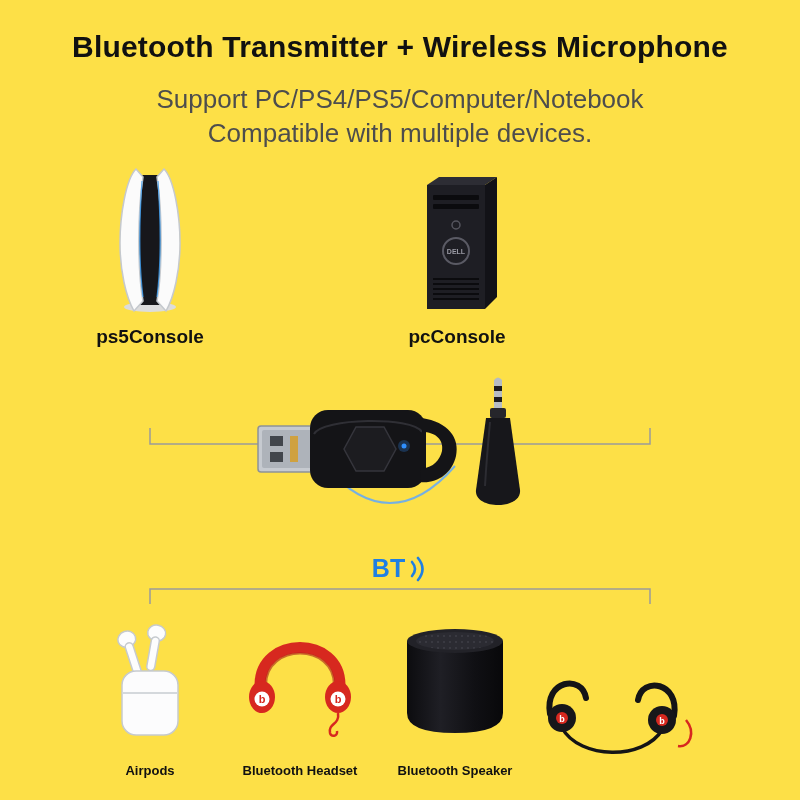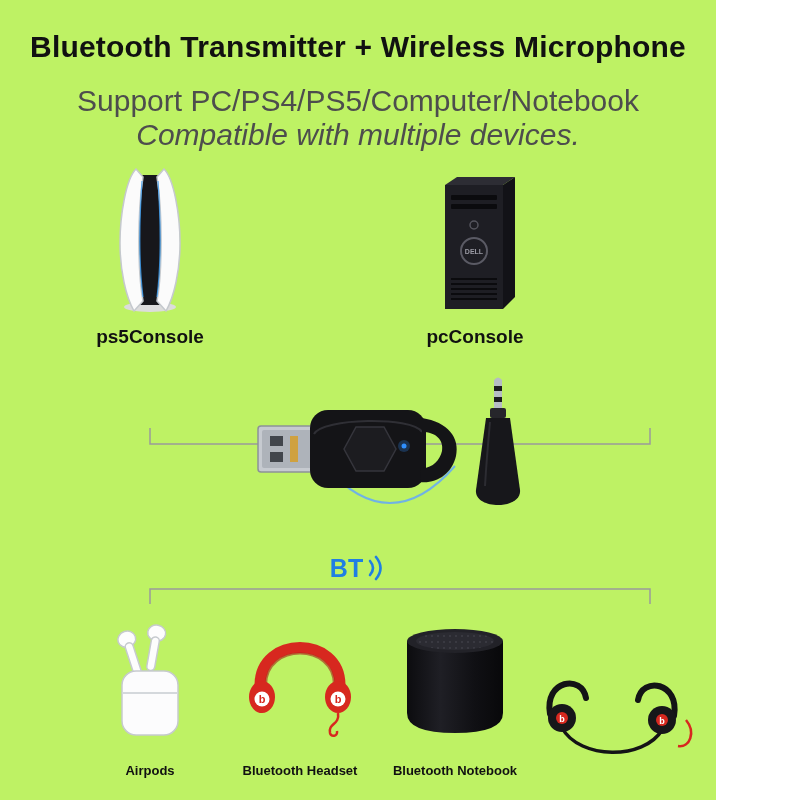--- a/index.html
+++ b/index.html
@@ -1,43 +1,43 @@
 <!DOCTYPE html>
 <html><head>
 <meta charset="utf-8">
 <style>
   * { box-sizing: border-box; margin: 0; padding: 0; }
   html, body { background: #ffffff; }
   body { font-family: "Liberation Sans", sans-serif; }
   .page {
     position: relative;
-    width: 716px;
+    width: 800px;
     height: 800px;
-    background: #bef264;
+    background: #fde047;
     overflow: hidden;
   }
   .title {
     position: absolute;
     top: 30px; left: 0;
     width: 100%;
     text-align: center;
     font-size: 30px;
     font-weight: 700;
     color: #111;
     letter-spacing: 0.2px;
   }
   .subtitle {
     position: absolute;
     left: 0; width: 100%;
     text-align: center;
-    font-size: 30px;
+    font-size: 26px;
     color: #4d4d4d;
   }
   .subtitle.line1 { top: 84px; }
-  .subtitle.line2 { top: 118px; font-style: italic; }
+  .subtitle.line2 { top: 118px; }
 
   .cell {
     position: absolute;
     display: flex;
     flex-direction: column;
     align-items: center;
     justify-content: flex-end;
   }
   .cell.top { top: 168px; height: 180px; width: 170px; }
   .cell.bottom { top: 606px; height: 172px; width: 180px; }
@@ -53,20 +53,21 @@
   }
   .cell.top .label { font-size: 19px; margin-top: 13px; text-align: right; }
   .cell.bottom .label { font-size: 13px; margin-top: 24px; }
 
   .bracket { position: absolute; }
   .bt-row {
     position: absolute;
     top: 554px; left: 0;
     width: 100%;
     display: flex;
+    align-items: center;
     justify-content: center;
     gap: 3px;
     color: #1f7fe3;
     font-size: 25px;
     font-weight: 700;
   }
   .center-art { position: absolute; }
 </style>
 </head>
 <body>
@@ -85,21 +86,21 @@
         <path d="M38 4 C28 14 22 50 22 78 C22 106 28 132 36 146 L45 136 C40 110 39 50 45 12 Z" fill="#fbfbfb" stroke="#c5c9ce" stroke-width="1.5"></path>
         <path d="M66 4 C76 14 82 50 82 78 C82 106 76 132 68 146 L59 136 C64 110 65 50 59 12 Z" fill="#fbfbfb" stroke="#c5c9ce" stroke-width="1.5"></path>
         <path d="M44 16 C41 60 41 100 45 132" stroke="#3fa2f7" stroke-width="1.2" fill="none" opacity="0.8"></path>
         <path d="M60 16 C63 60 63 100 59 132" stroke="#3fa2f7" stroke-width="1.2" fill="none" opacity="0.8"></path>
       </svg>
     </div>
     <div class="label">ps5Console</div>
   </div>
 
 
-  <div class="cell top" style="left:390px">
+  <div class="cell top" style="left:372px">
     <div class="icon-box">
       <svg width="104" height="140" viewBox="0 0 104 140">
         <polygon points="22,12 34,4 92,4 80,12" fill="#2d2d34"></polygon>
         <polygon points="80,12 92,4 92,124 80,136" fill="#121217"></polygon>
         <rect x="22" y="12" width="58" height="124" fill="#1e1e24"></rect>
         <rect x="28" y="22" width="46" height="5" rx="1" fill="#0b0b0e"></rect>
         <rect x="28" y="31" width="46" height="5" rx="1" fill="#0b0b0e"></rect>
         <circle cx="51" cy="52" r="4" fill="none" stroke="#55555e" stroke-width="1.5"></circle>
         <circle cx="51" cy="78" r="13" fill="none" stroke="#5a5a64" stroke-width="2"></circle>
         <text x="51" y="81" font-size="7" fill="#9a9aa4" text-anchor="middle" font-weight="bold" font-family="Liberation Sans, sans-serif">DELL</text>
@@ -220,21 +221,21 @@
             <stop offset="0.7" stop-color="#101014"></stop>
             <stop offset="1" stop-color="#08080a"></stop>
           </linearGradient>
         </defs>
         <path d="M14 26 V98 Q14 118 62 118 Q110 118 110 98 V26 Z" fill="url(#spk-body)"></path>
         <ellipse cx="62" cy="26" rx="48" ry="12" fill="#222228"></ellipse>
         <ellipse cx="62" cy="26" rx="39" ry="9" fill="#2b2b32"></ellipse>
         <ellipse cx="62" cy="26" rx="39" ry="9" fill="url(#spk-dots)"></ellipse>
       </svg>
     </div>
-    <div class="label">Bluetooth Notebook</div>
+    <div class="label">Bluetooth Speaker</div>
   </div>
 
   <div class="cell bottom" style="left:512px; width:200px">
     <div class="icon-box">
       <svg width="184" height="116" viewBox="0 0 184 116">
         <path d="M30 52 C24 18 62 12 66 36" stroke="#141416" stroke-width="6" fill="none" stroke-linecap="round"></path>
         <path d="M154 54 C160 20 122 14 118 38" stroke="#141416" stroke-width="6" fill="none" stroke-linecap="round"></path>
         <path d="M42 66 C60 98 124 98 142 68" stroke="#141416" stroke-width="3.5" fill="none"></path>
         <path d="M166 58 C176 70 170 86 158 84" stroke="#d7281f" stroke-width="2.5" fill="none"></path>
         <circle cx="42" cy="56" r="14" fill="#17171a"></circle>

